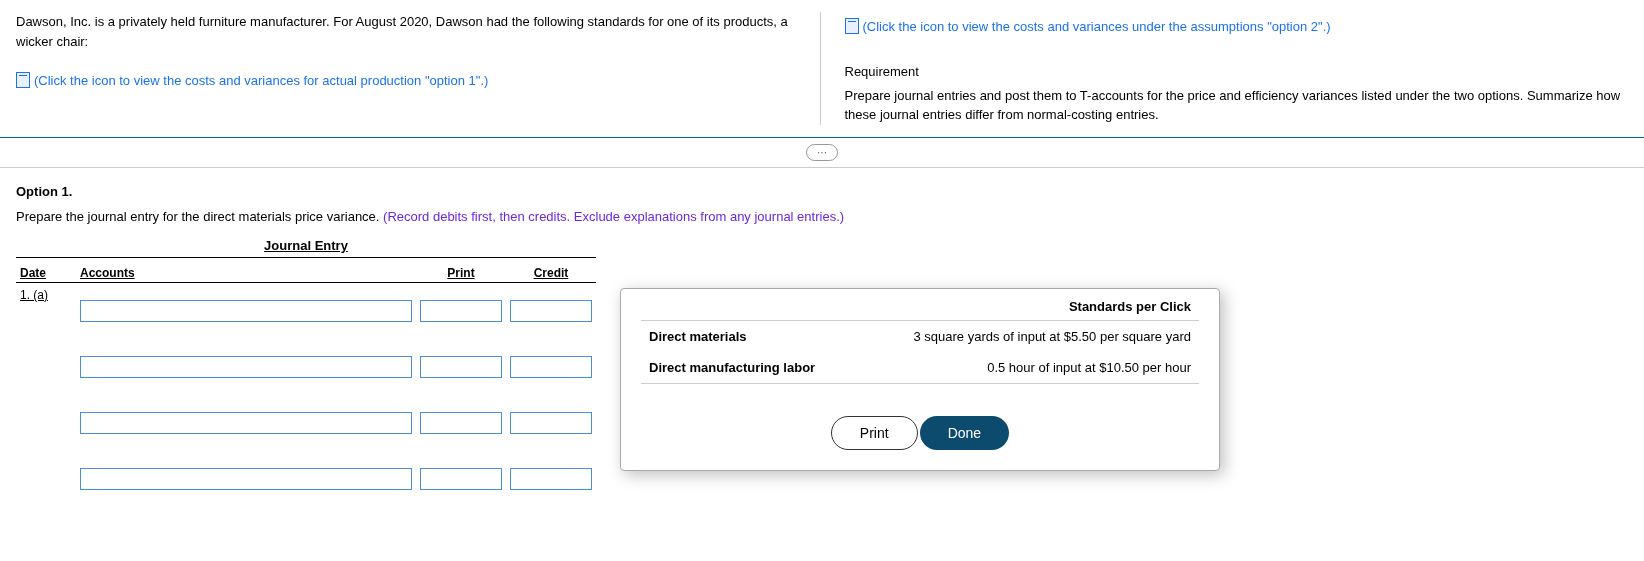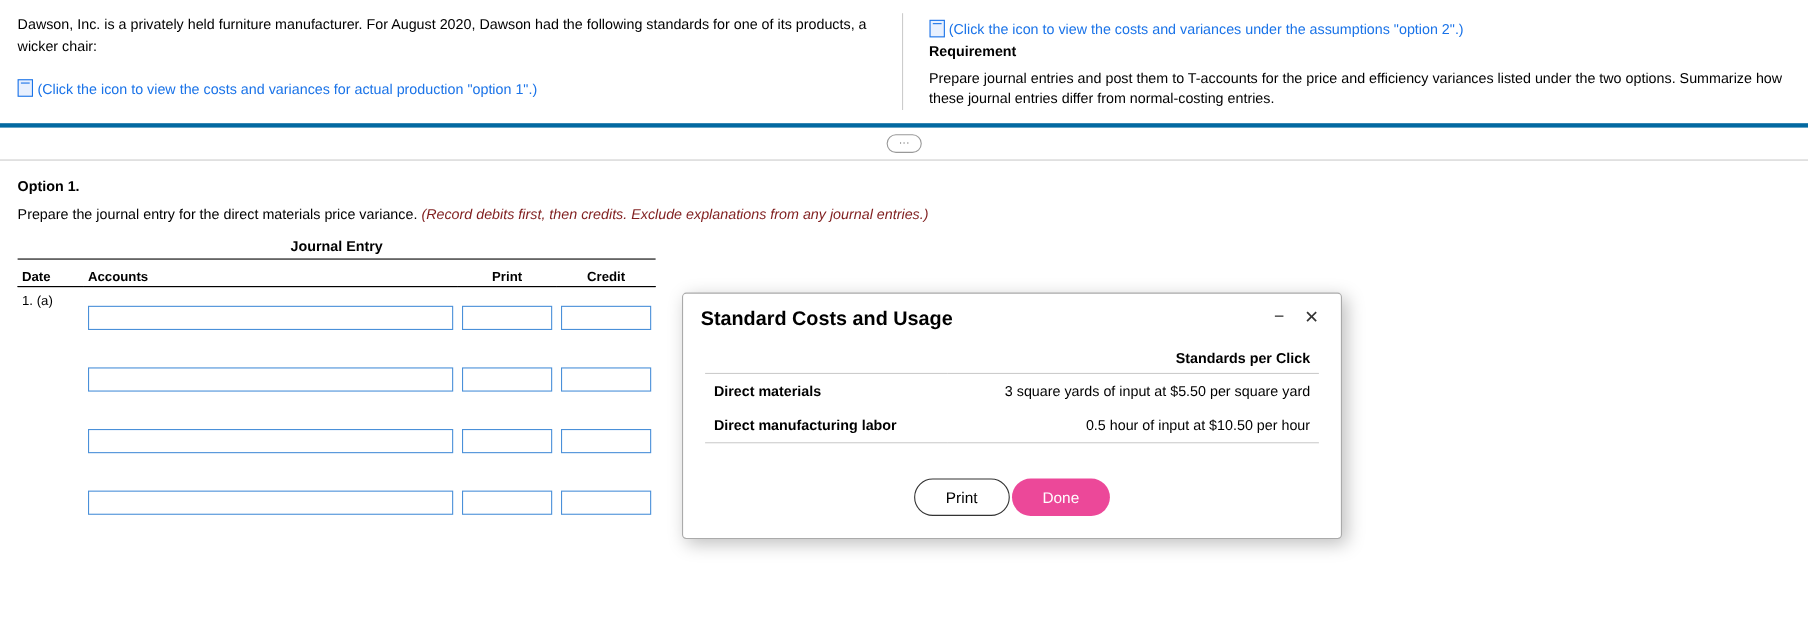--- a/index.html
+++ b/index.html
@@ -9,21 +9,21 @@
       background: #fff;
       color: #000;
       width: 1644px;
       min-height: 561px;
       overflow: hidden;
     }
 
     
     .top-section {
       display: flex;
-      border-bottom: 4px solid #0369a1;
+      border-bottom: 1px solid #0369a1;
       padding: 12px 16px 12px 16px;
     }
     .top-left {
       flex: 1;
       padding-right: 20px;
       border-right: 1px solid #ccc;
     }
     .top-right {
       flex: 1;
       padding-left: 24px;
@@ -69,22 +69,23 @@
       background: #e8f0fe;
     }
     .icon-doc::before {
       content: '';
       position: absolute;
       top: 2px; left: 2px; right: 2px;
       height: 1px;
       background: #1a73e8;
     }
     .requirement-title {
-      font-weight: bold;
+      font-weight: normal;
       margin-bottom: 4px;
+      margin-top: 25px;
     }
 
     
     .divider-row {
       display: flex;
       justify-content: center;
       align-items: center;
       padding: 6px 0;
       border-bottom: 1px solid #ccc;
     }
@@ -104,27 +105,27 @@
     }
     .option-title {
       font-weight: bold;
       margin-bottom: 8px;
     }
     .instruction {
       margin-bottom: 12px;
       line-height: 1.5;
     }
     .instruction .green-text {
-      color: #7f1d1d;
-      font-style: italic;
+      color: #6d28d9;
     }
 
     
     .journal-section {
       width: 580px;
+      text-decoration: underline;
     }
     .journal-title {
       text-align: center;
       font-weight: bold;
       margin-bottom: 6px;
       border-bottom: 1px solid #000;
       padding-bottom: 4px;
     }
     .journal-table {
       width: 100%;
@@ -244,21 +245,21 @@
     }
     .btn-print {
       background: #fff;
       border: 1px solid #333;
       border-radius: 20px;
       padding: 8px 28px;
       font-size: 14px;
       cursor: pointer;
     }
     .btn-done {
-      background: #ec4899;
+      background: #0c4a6e;
       color: #fff;
       border: none;
       border-radius: 20px;
       padding: 8px 28px;
       font-size: 14px;
       cursor: pointer;
     }
   </style>
 </head>
 <body>
@@ -354,27 +355,20 @@
       </td>
       <td class="col-credit">
         <input class="input-field" type="text" value="" style="">
       </td>
     </tr>
         </tbody>
     </table>
   </div>
 
   <div class="modal-overlay">
-    <div class="modal-header">
-      <span class="modal-title">Standard Costs and Usage</span>
-      <div class="modal-controls">
-        <button class="modal-min">−</button>
-        <button class="modal-close">✕</button>
-      </div>
-    </div>
 
     <div class="standards-container">
       <table class="standards-table">
         <thead>
           <tr>
             <th></th>
             <th>Standards per Click</th>
           </tr>
         </thead>
         <tbody id="standards-body">

